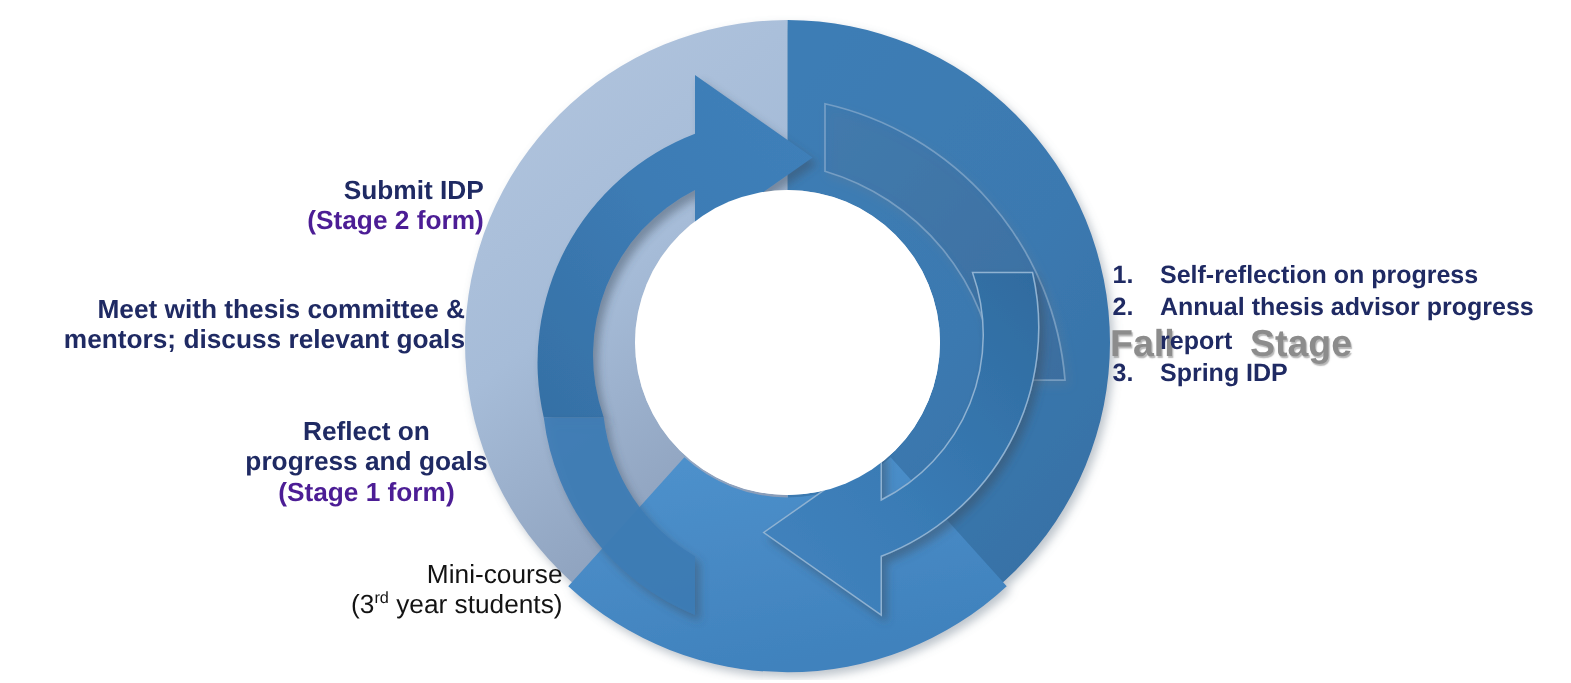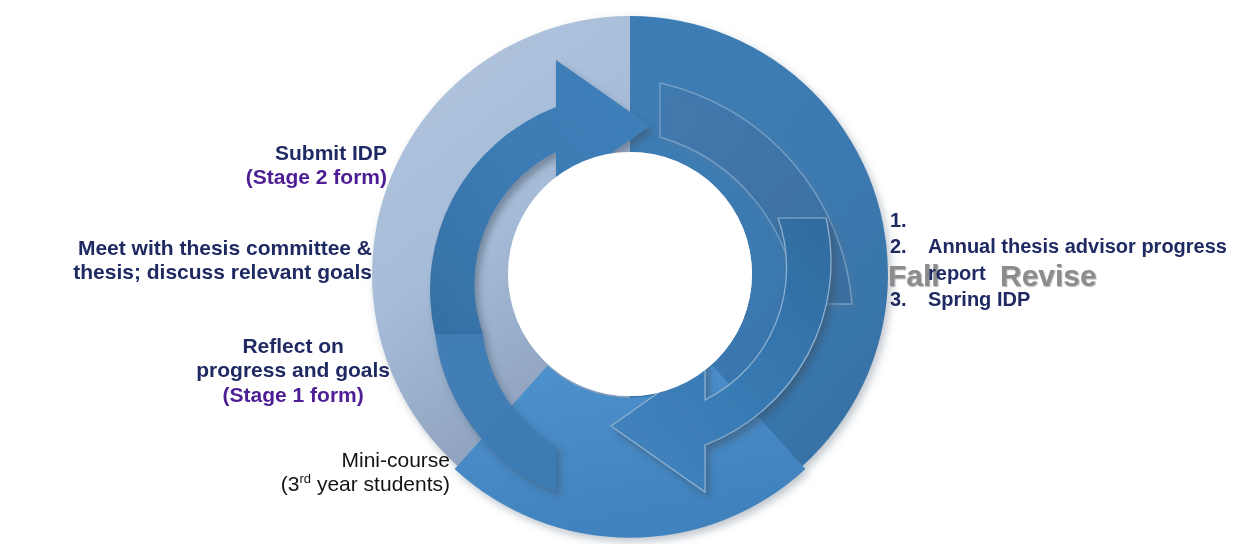--- a/index.html
+++ b/index.html
@@ -226,47 +226,48 @@
                  L 196 441
                  A 148 148 0 0 1 123 330
                  Z" fill="#3d7cb5" opacity="0.92"></path>
         <path d="M 196 441 L 196 488 L 300 488 L 300 441 Z" fill="#3d7cb5" opacity="0.0"></path>
       </g>
 
       <circle cx="270" cy="270" r="122" fill="#ffffff"></circle>
     </svg>
 
     <span class="season-label" id="season-fall">Fall</span>
-    <span class="season-label" id="season-spring">Revise</span>
+    <span class="season-label" id="season-spring">Stage</span>
   </div>
 
   <div class="callout-left" id="callout-submit-idp">
     <div>Submit IDP</div>
     <span class="orange">(Stage 2 form)</span>
   </div>
 
   <div class="callout-left" id="callout-meet-committee">
     <div>Meet with thesis committee &amp;</div>
-    <div>thesis; discuss relevant goals</div>
+    <div>mentors; discuss relevant goals</div>
   </div>
 
   <div class="callout-left" id="callout-reflect">
     <div>Reflect on</div>
     <div>progress and goals</div>
     <span class="orange">(Stage 1 form)</span>
   </div>
 
   <div class="callout-left" id="callout-minicourse">
     <span class="line">Mini-course</span>
     <span class="line"><span>(3</span><sup>rd</sup><span> year students)</span></span>
   </div>
 
   <div id="spring-task-list">
     <div class="task-row">
       <span class="task-num">1.</span>
+      <span class="task-text">Self-reflection on progress</span>
     </div>
     <div class="task-row">
       <span class="task-num">2.</span>
       <span class="task-text">Annual thesis advisor progress report</span>
     </div>
     <div class="task-row">
       <span class="task-num">3.</span>
       <span class="task-text">Spring IDP</span>
     </div>
   </div>

